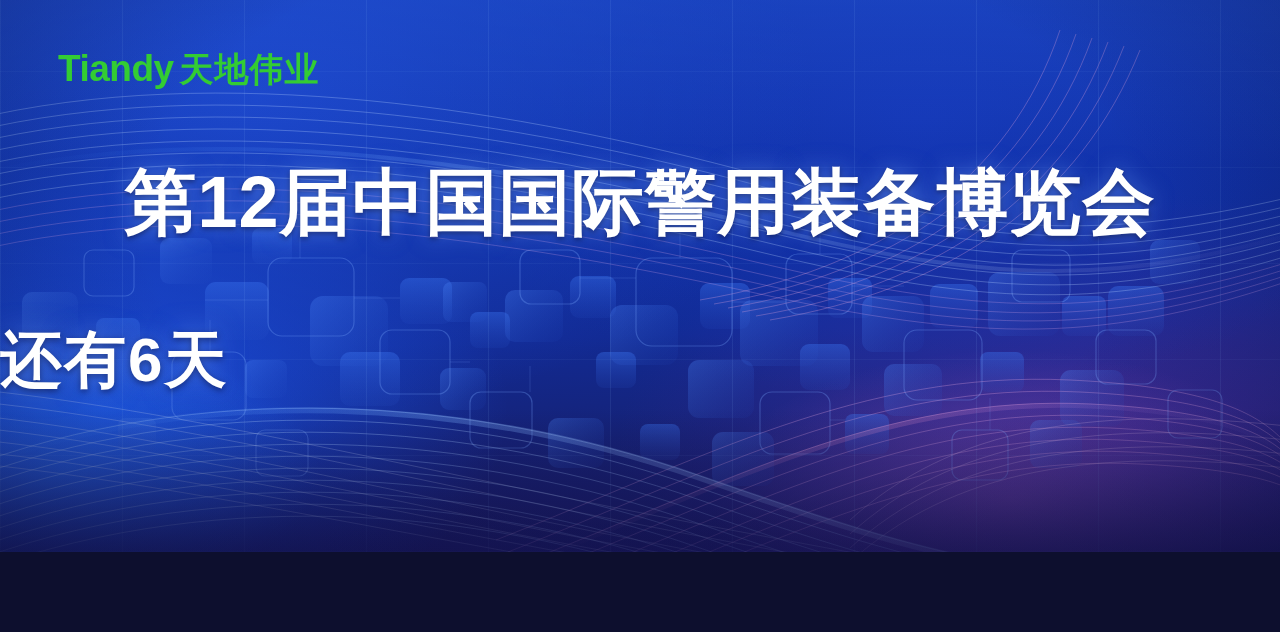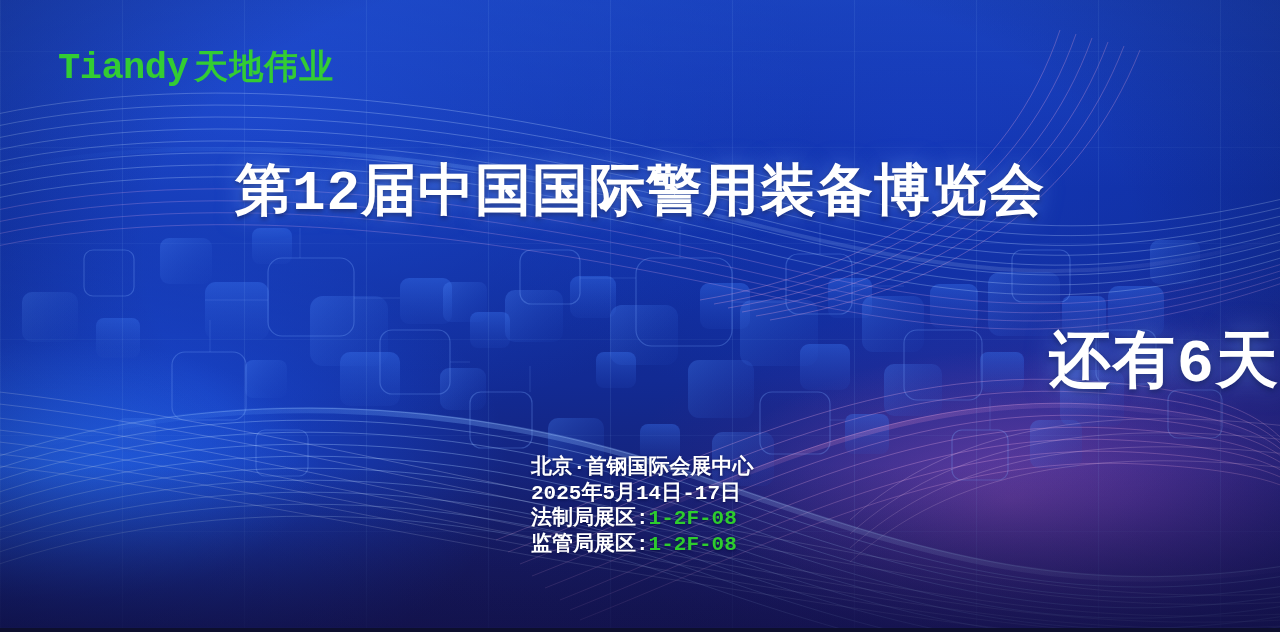--- a/index.html
+++ b/index.html
@@ -1,20 +1,20 @@
 <!DOCTYPE html>
 <html><head>
 <meta charset="utf-8">
 <style>
   html,body{margin:0;padding:0;background:#0d0f2e;}
   #stage{
     position:relative;
-    width:1280px;height:628px;
+    width:1280px;height:552px;
     overflow:hidden;
-    font-family:Liberation Mono, monospace;
+    font-family:Liberation Sans, sans-serif;
     background:
       radial-gradient(ellipse 900px 520px at 20% 18%, #1b45c8 0%, rgba(27,69,200,0) 62%),
       radial-gradient(ellipse 760px 430px at 72% 22%, #1436b4 0%, rgba(20,54,180,0) 65%),
       radial-gradient(ellipse 700px 420px at 8% 74%, #1a4fe0 0%, rgba(26,79,224,0) 58%),
       radial-gradient(ellipse 820px 400px at 88% 80%, #3b2a94 0%, rgba(59,42,148,0) 62%),
       linear-gradient(178deg,#10339f 0%,#0f2fa0 34%,#122a93 60%,#16206f 82%,#171a56 100%);
   }
 
   
   .layer{position:absolute;inset:0;pointer-events:none;}
@@ -42,34 +42,34 @@
   .logo{
     position:absolute;left:58px;top:50px;
     font-size:37px;font-weight:700;letter-spacing:-.5px;
     color:#33cc33;white-space:nowrap;line-height:1;
   }
   .logo .cn{font-size:34px;letter-spacing:1px;margin-left:6px;}
 
   .title{
     position:absolute;left:0;right:0;top:166px;
     text-align:center;
-    font-size:56px;font-weight:700;letter-spacing:1px;
+    font-size:72px;font-weight:700;letter-spacing:1px;
     color:#ffffff;line-height:1.02;white-space:nowrap;
     text-shadow:0 0 22px rgba(120,170,255,.55), 0 2px 5px rgba(4,10,60,.7);
   }
   .subtitle{
     position:absolute;left:0;right:0;top:250px;
     text-align:center;
     font-size:22px;font-weight:700;letter-spacing:.2px;
     color:#f2f6ff;white-space:nowrap;
     text-shadow:0 0 12px rgba(120,170,255,.5), 0 1px 3px rgba(4,10,60,.6);
   }
   .countdown{
     position:absolute;left:0;right:0;top:318px;
-    text-align:right;
+    text-align:left;
     font-size:62px;font-weight:700;letter-spacing:2px;
     color:#ffffff;white-space:nowrap;
     text-shadow:0 0 26px rgba(120,170,255,.55), 0 2px 6px rgba(4,10,60,.7);
   }
 
   .info{
     position:absolute;left:531px;top:455px;
     font-size:21px;font-weight:700;line-height:25.5px;
     color:#ffffff;white-space:nowrap;
     text-shadow:0 1px 3px rgba(4,10,60,.75);
@@ -259,20 +259,14 @@
 
   <div class="logo">
     <span>Tiandy</span><span class="cn">天地伟业</span>
   </div>
 
   <div class="title">第12届中国国际警用装备博览会</div>
 
 
   <div class="countdown">还有6天</div>
 
-  <div class="info">
-    <span class="row">北京·首钢国际会展中心</span>
-    <span class="row">2025年5月14日-17日</span>
-    <span class="row"><span>法制局展区:</span><span class="booth">1-2F-08</span></span>
-    <span class="row"><span>监管局展区:</span><span class="booth">1-2F-08</span></span>
-  </div>
 
 </div>
 
 </body></html>

